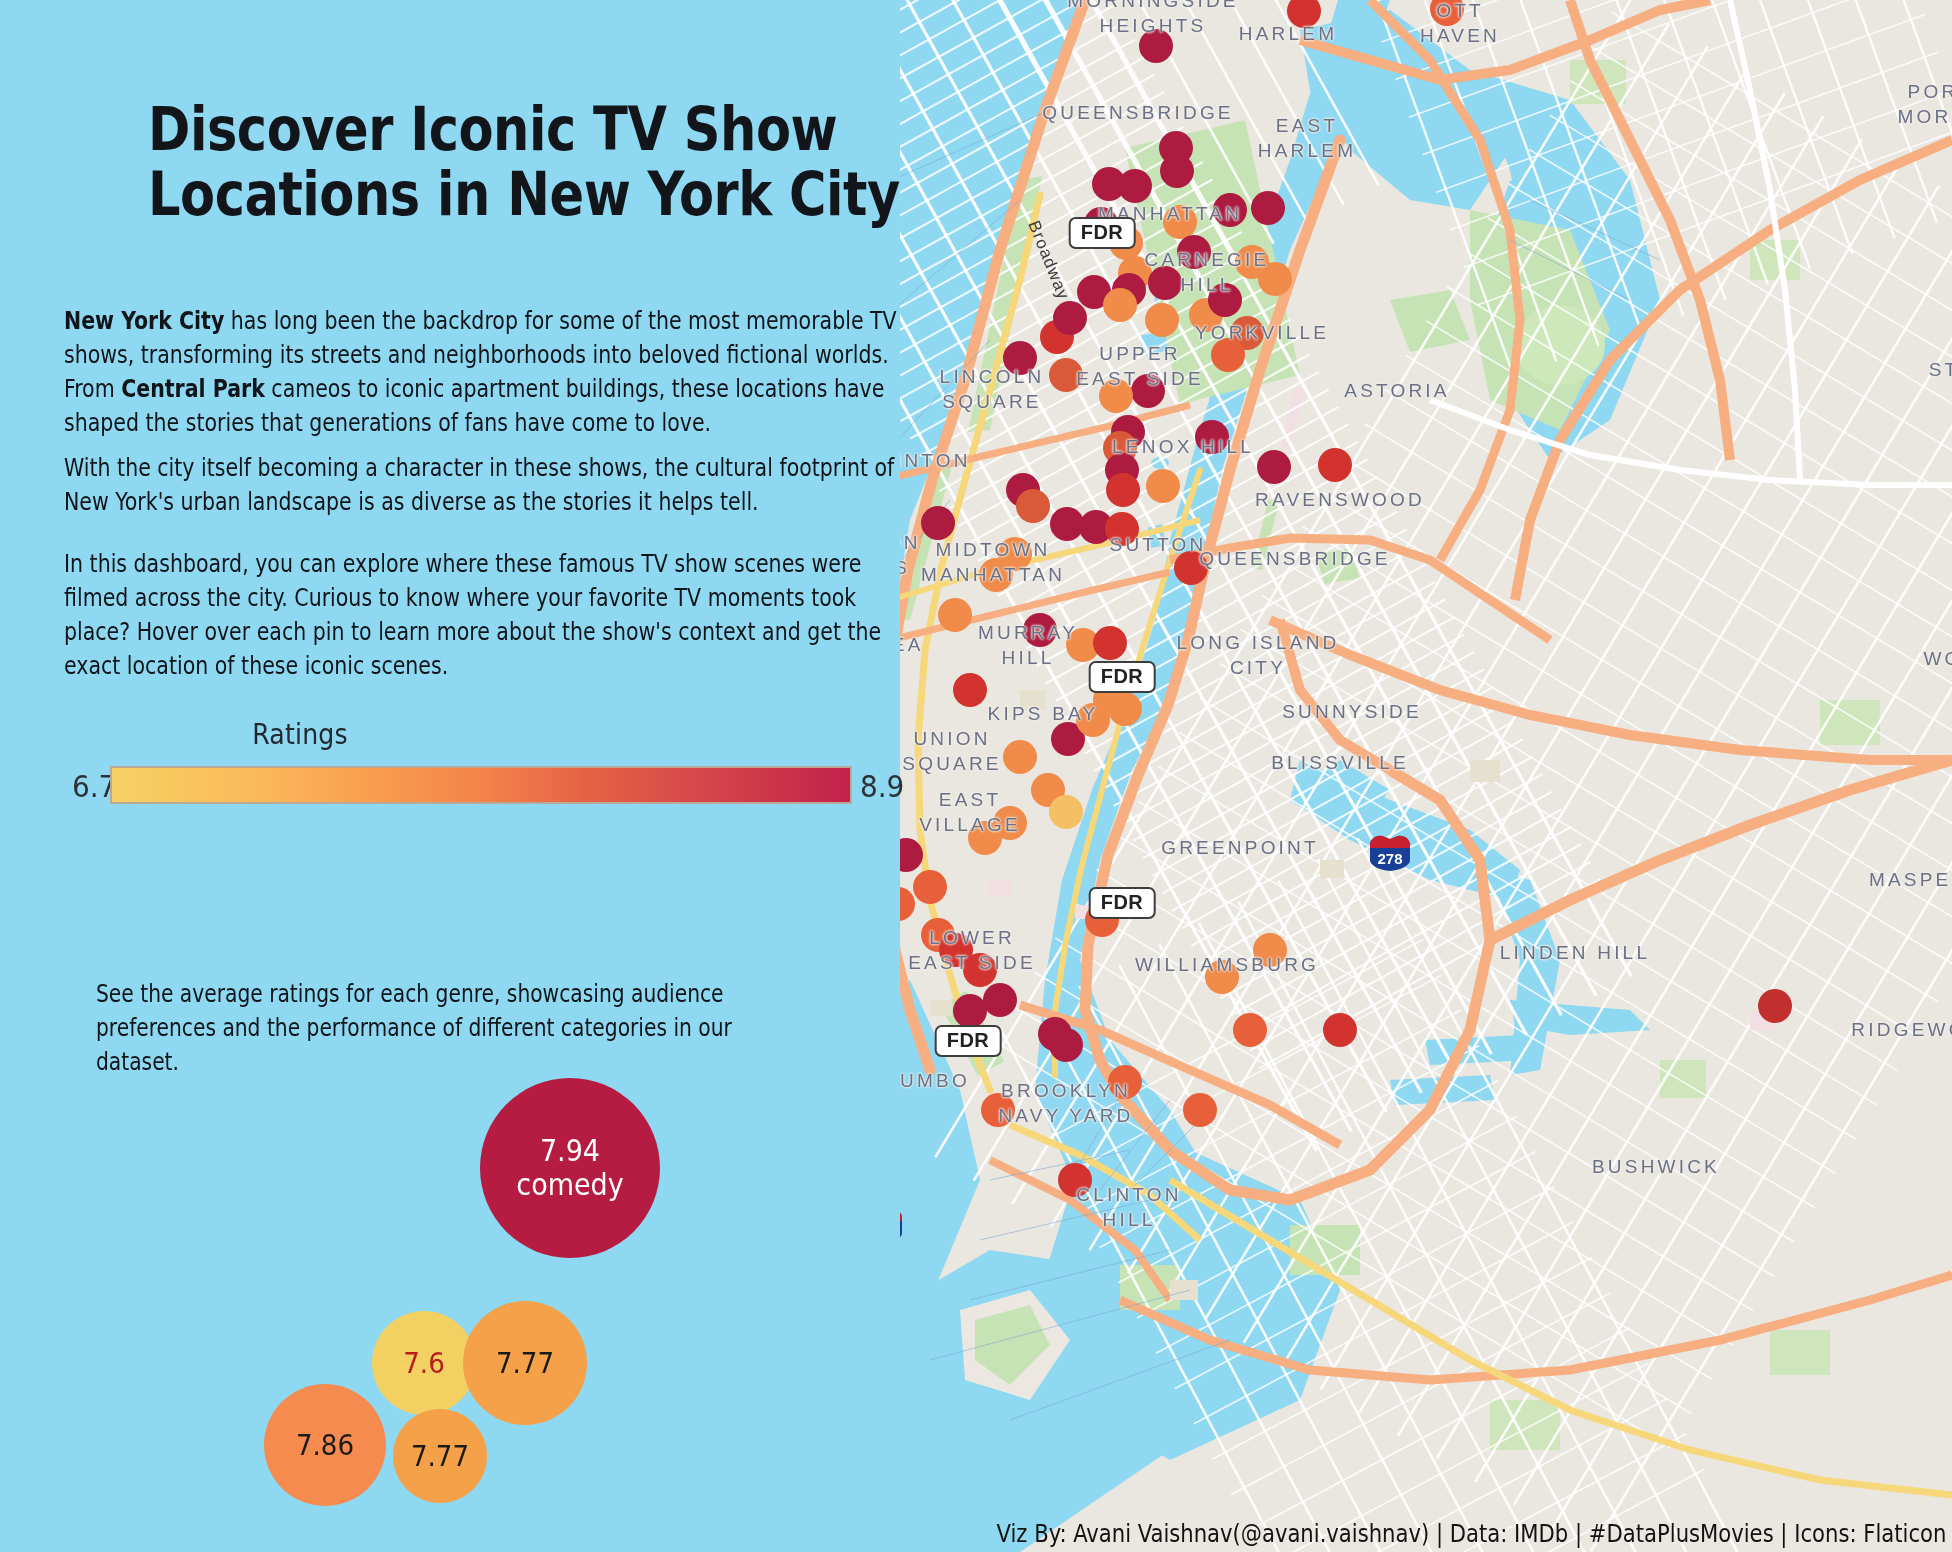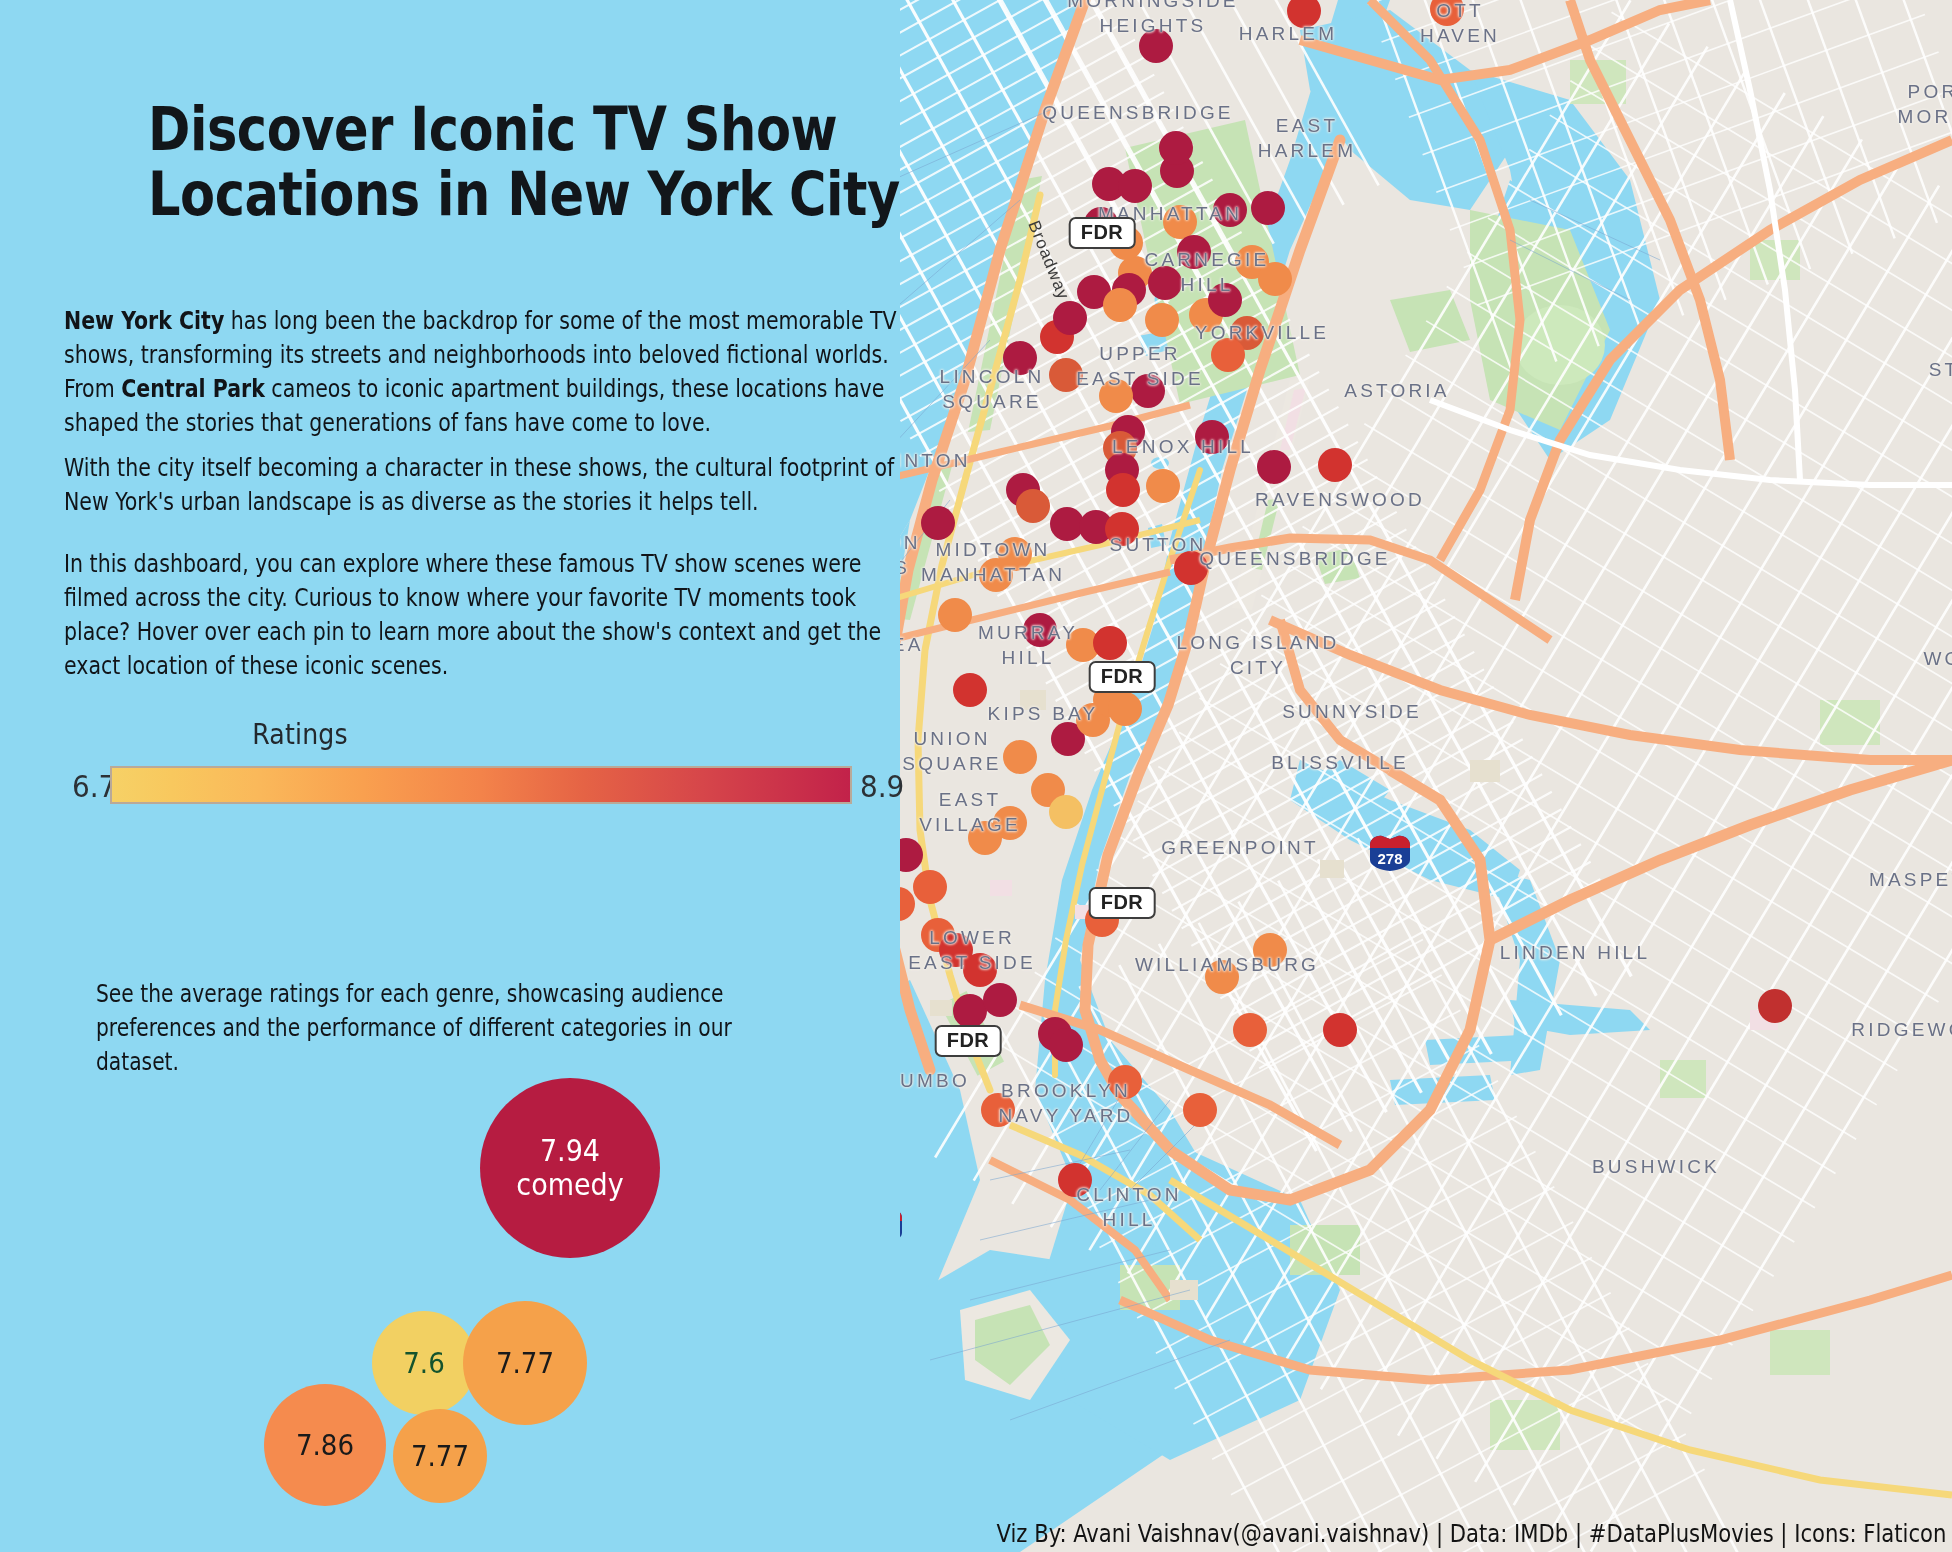--- a/index.html
+++ b/index.html
@@ -760,21 +760,21 @@
     <div class="legend-val" id="legend-max">8.9</div>
   </div>
 
   <p id="bubble-caption">See the average ratings for each genre, showcasing audience preferences and the performance of different categories in our dataset.</p>
 
   <div id="bubbles">
       <div class="bubble" style="left: 360px; top: 20px; width: 180px; height: 180px; background: rgb(182, 28, 65); color: rgb(255, 255, 255); font-size: 30px;">
         <span class="bv">7.94</span>
         <span class="bl">comedy</span>
       </div>
-      <div class="bubble" style="left: 252px; top: 253px; width: 104px; height: 104px; background: rgb(242, 208, 98); color: #14532d; font-size: 29px;">
+      <div class="bubble" style="left: 252px; top: 253px; width: 104px; height: 104px; background: rgb(242, 208, 98); color: #b91c1c; font-size: 29px;">
         <span class="bv">7.6</span>
       </div>
       <div class="bubble" style="left: 343px; top: 243px; width: 124px; height: 124px; background: rgb(245, 161, 74); color: rgb(26, 26, 26); font-size: 29px;">
         <span class="bv">7.77</span>
       </div>
       <div class="bubble" style="left: 144px; top: 326px; width: 122px; height: 122px; background: rgb(245, 139, 78); color: rgb(26, 26, 26); font-size: 29px;">
         <span class="bv">7.86</span>
       </div>
       <div class="bubble" style="left: 273px; top: 351px; width: 94px; height: 94px; background: rgb(245, 161, 74); color: rgb(26, 26, 26); font-size: 29px;">
         <span class="bv">7.77</span>

